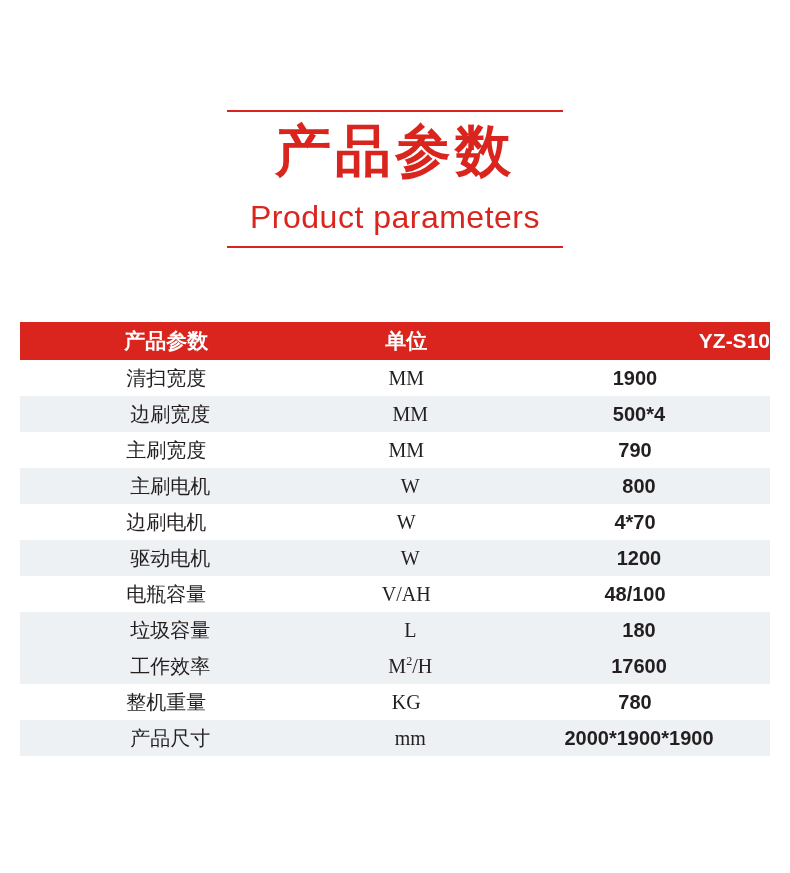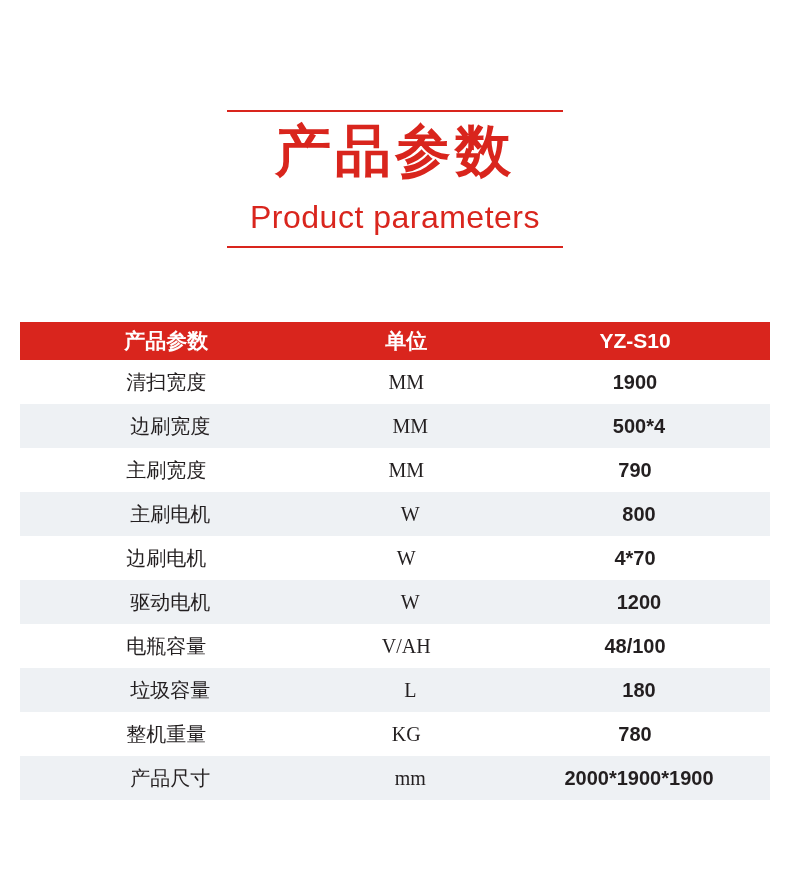--- a/index.html
+++ b/index.html
@@ -69,21 +69,21 @@
   table.params {
     width: 100%;
     border-collapse: collapse;
     table-layout: fixed;
   }
   table.params th,
   table.params td {
     text-align: center;
     font-size: 20px;
     padding: 0;
-    height: 44px;
+    height: 36px;
     vertical-align: middle;
     font-weight: normal;
   }
   table.params thead th {
     background: #d9251d;
     color: #ffffff;
     font-weight: bold;
     height: 38px;
     font-size: 21px;
   }
@@ -92,21 +92,21 @@
   }
   table.params tbody tr.even td {
     background: #eef1f4;
     padding-left: 8px;
   }
   table.params td.c0 { width: 39%; }
   table.params td.c1 { width: 25%; font-family: Liberation Serif, serif; }
   table.params td.c2 { width: 36%; font-weight: bold; }
   table.params th.c0 { width: 39%; }
   table.params th.c1 { width: 25%; }
-  table.params th.c2 { width: 36%; }
+  table.params th.c2 { width: 36%; text-align: right; }
   sup { font-size: 0.6em; vertical-align: super; }
 </style>
 </head>
 <body>
 
 <div class="page">
 
   <div class="header">
     <div class="header-inner">
       <div class="rule rule-top"></div>
@@ -159,20 +159,25 @@
           <tr class="odd">
             <td class="c0">电瓶容量</td>
             <td class="c1">V/AH</td>
             <td class="c2">48/100</td>
           </tr>
           <tr class="even">
             <td class="c0">垃圾容量</td>
             <td class="c1">L</td>
             <td class="c2">180</td>
           </tr>
+          <tr class="even">
+            <td class="c0">工作效率</td>
+            <td class="c1">M<sup>2</sup>/H</td>
+            <td class="c2">17600</td>
+          </tr>
           <tr class="odd">
             <td class="c0">整机重量</td>
             <td class="c1">KG</td>
             <td class="c2">780</td>
           </tr>
           <tr class="even">
             <td class="c0">产品尺寸</td>
             <td class="c1">mm</td>
             <td class="c2">2000*1900*1900</td>
           </tr>

